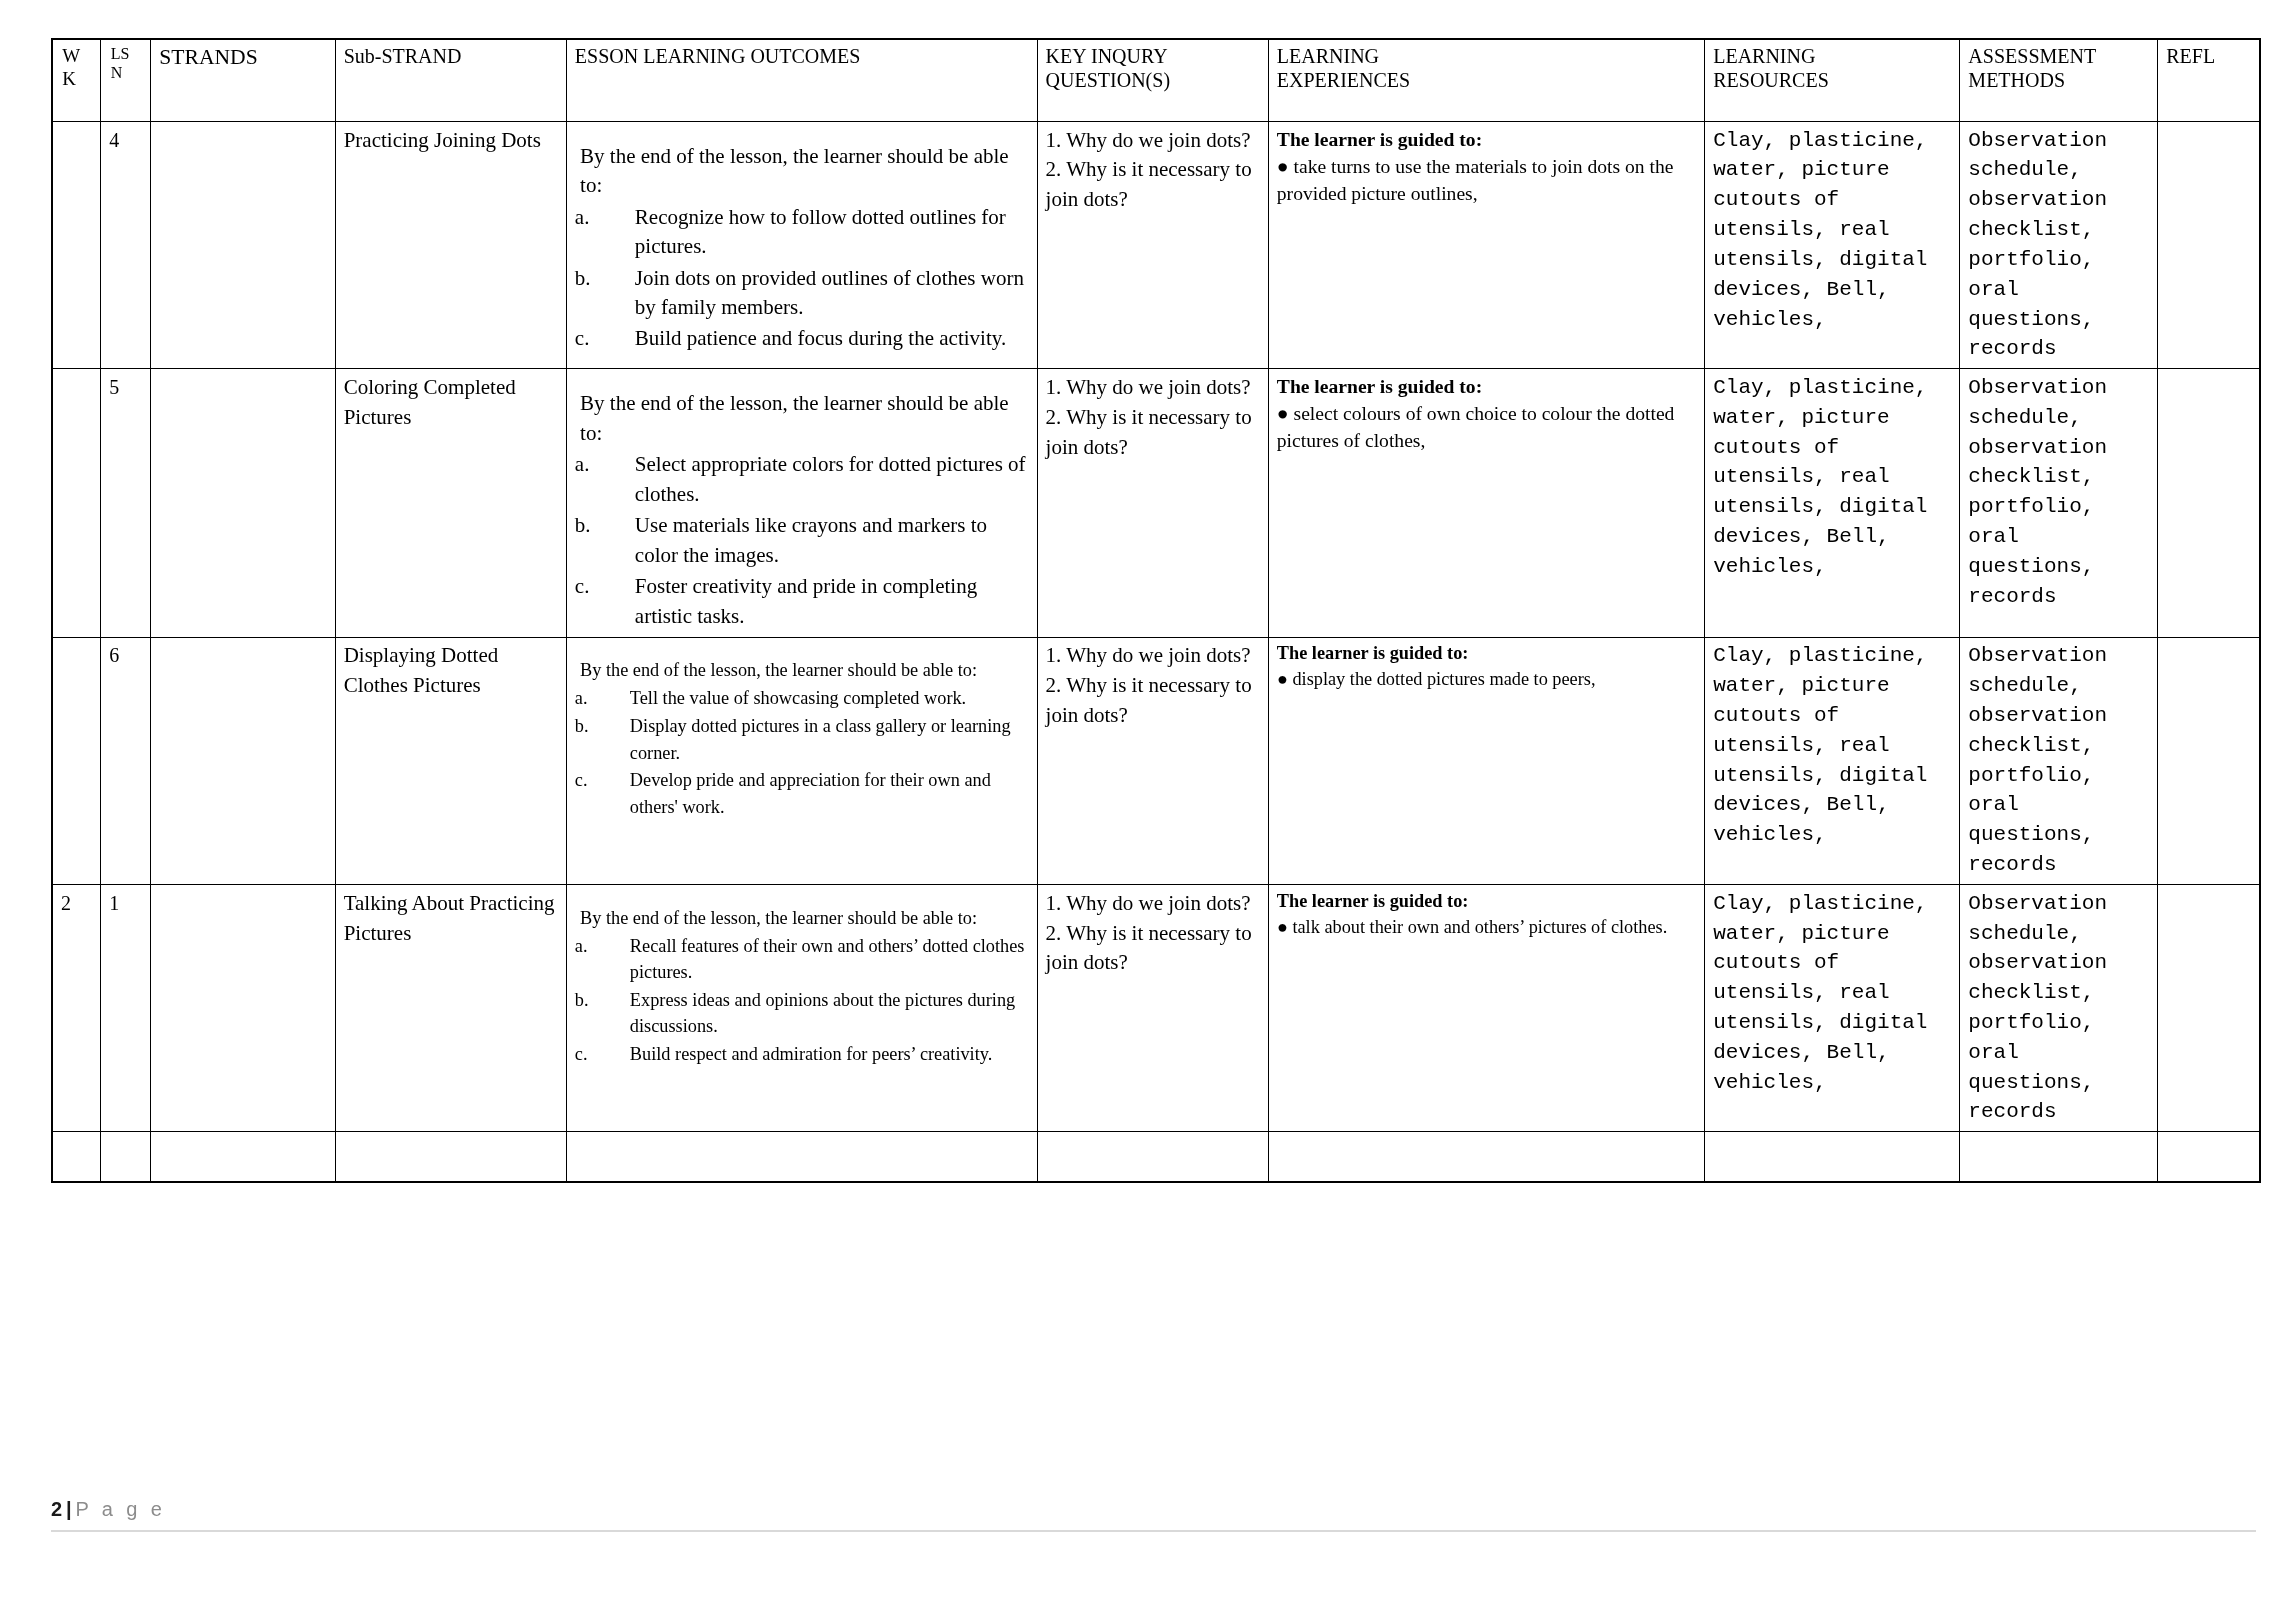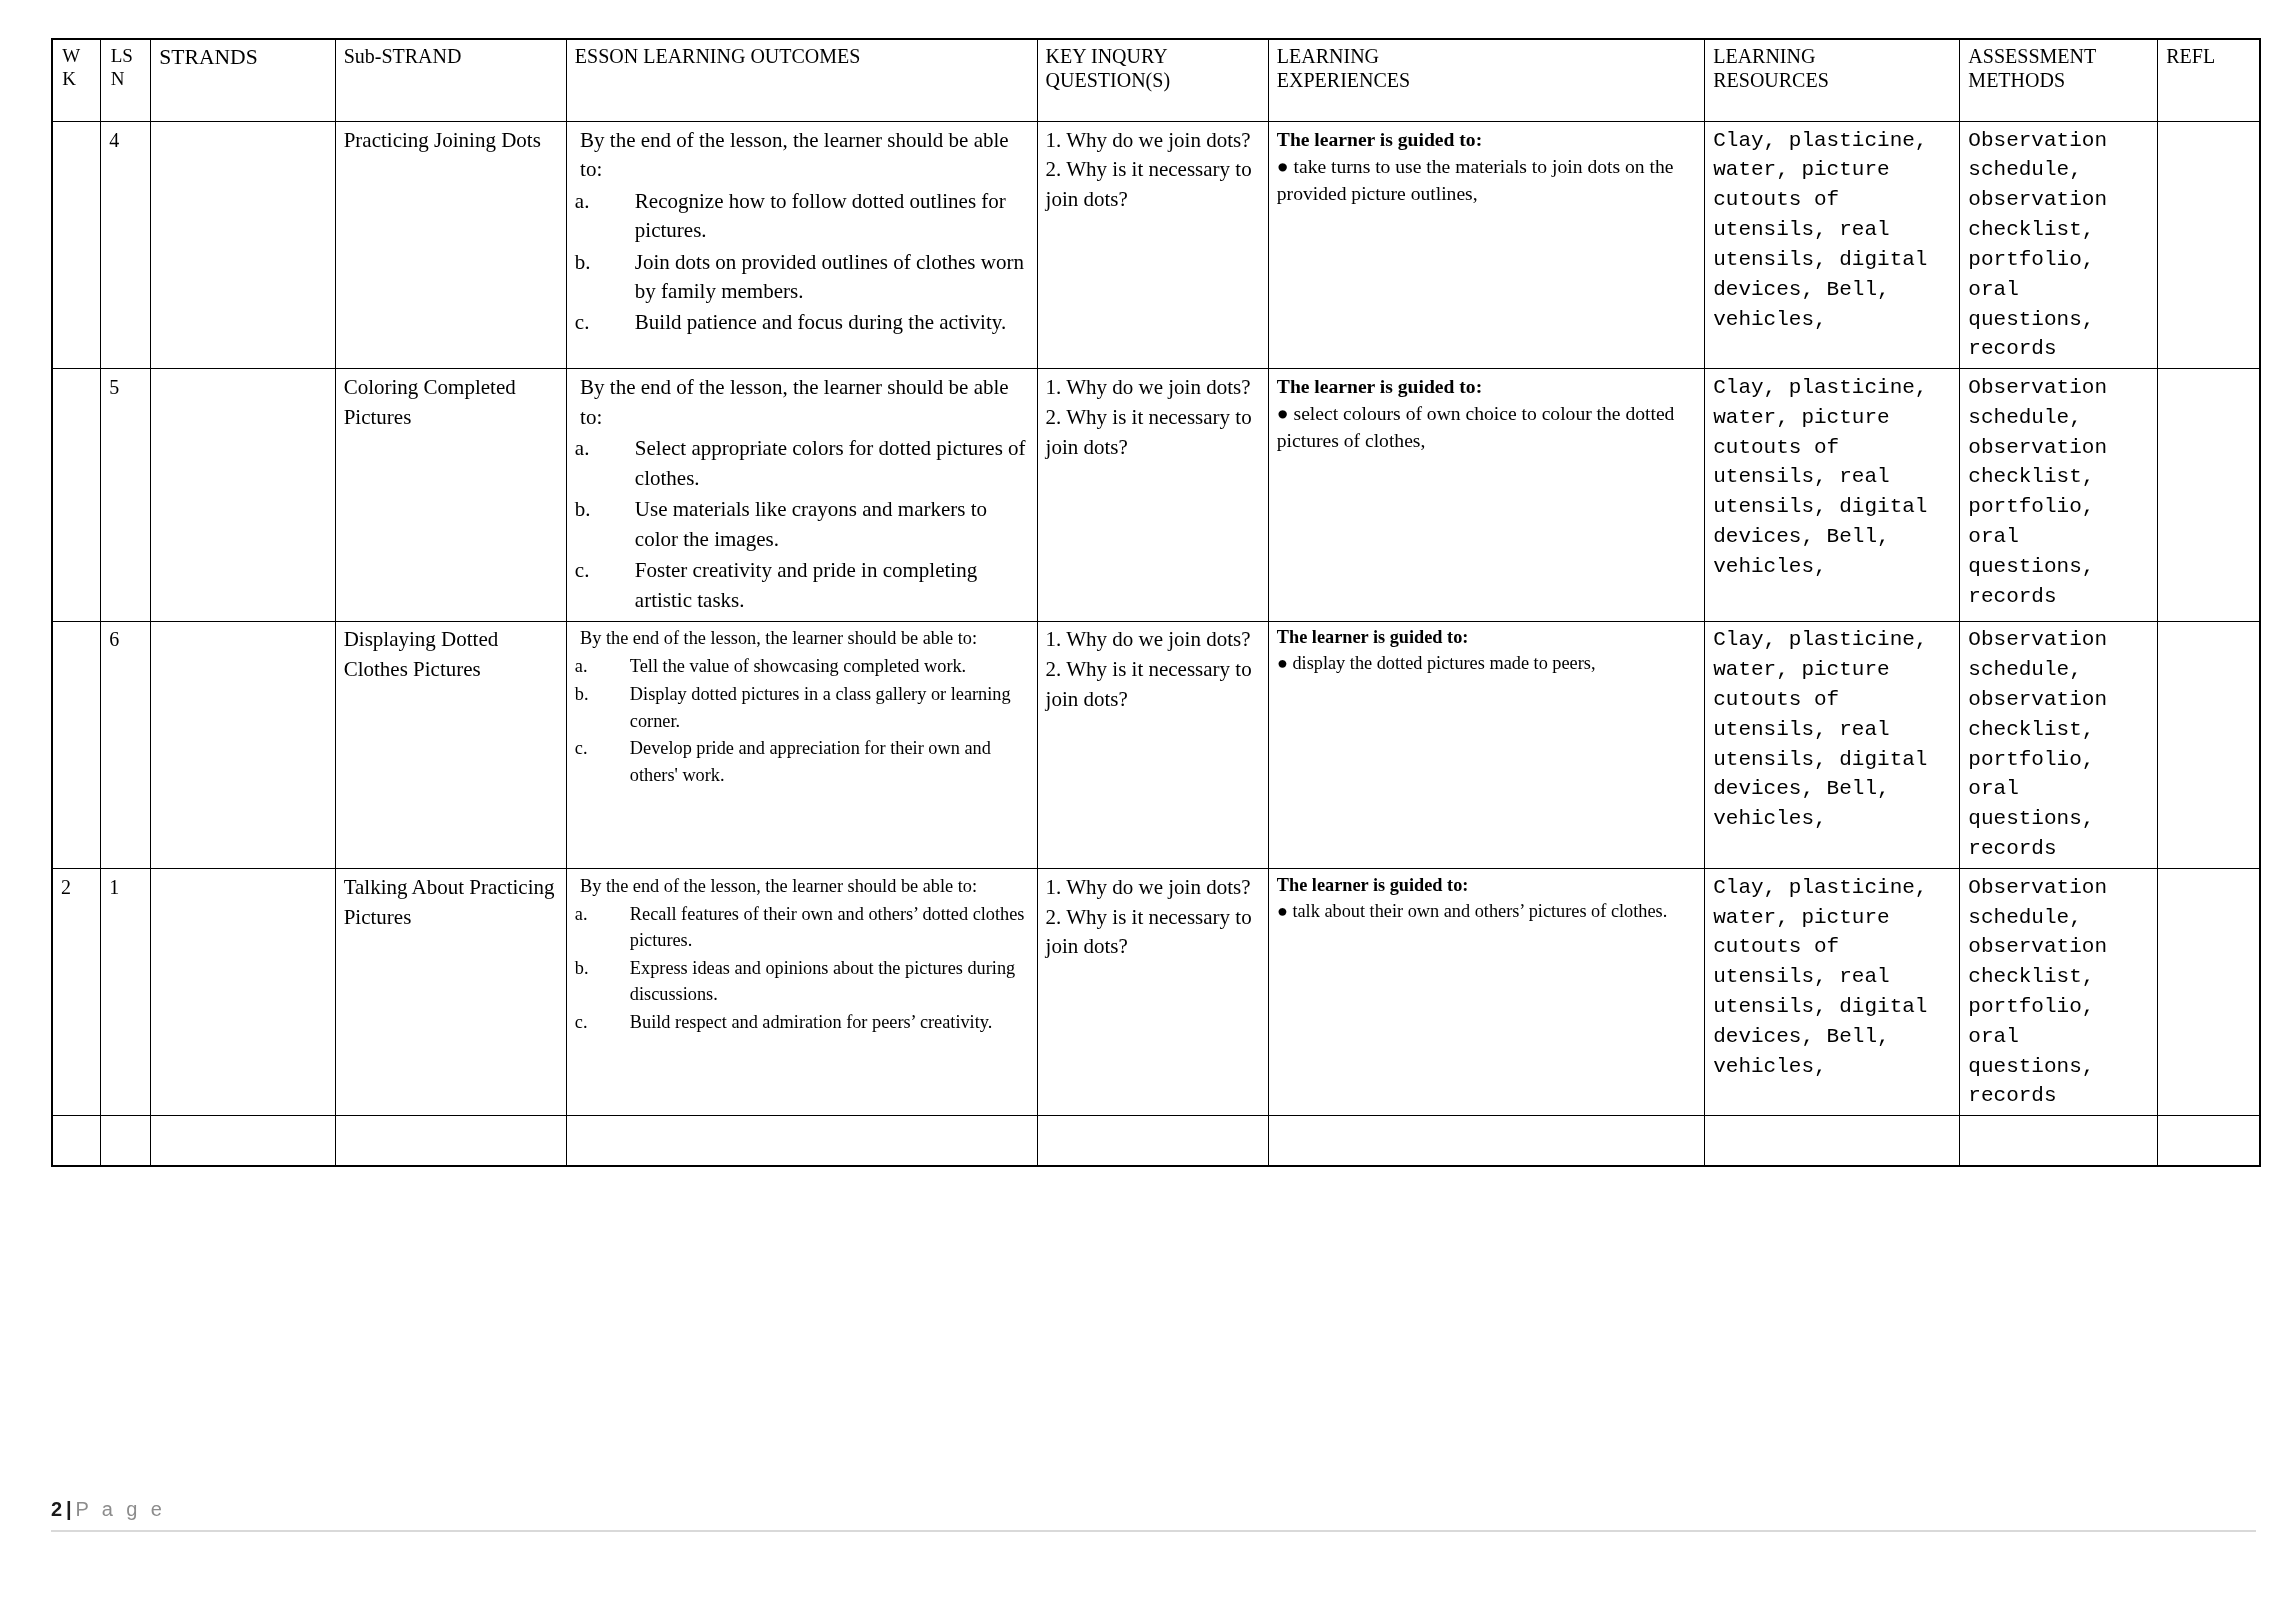--- a/index.html
+++ b/index.html
@@ -63,21 +63,21 @@
     line-height: 1.22;
     height: 73px;
     vertical-align: top;
     padding-top: 6.5px;
   }
   thead td.hd-wk,
   thead td.hd-lsn {
     font-size: 19px;
   }
   thead td.hd-wk { padding-left: 9.2px; }
-  thead td.hd-lsn { font-size: 19px; padding-left: 9.2px; }
+  thead td.hd-lsn { font-size: 16px; padding-left: 9.2px; }
   thead td.hd-strands { font-size: 21.6px; }
   thead td.hd-substrand { font-size: 20px; }
 
   
   tbody td {
     font-size: 21px;
     line-height: 1.42;
   }
   td.cell-wk, td.cell-lsn {
     font-size: 20px;
@@ -88,21 +88,21 @@
   td.cell-res, td.cell-asm { font-size: 21px; line-height: 1.42; font-family: Liberation Mono, monospace; }
   td.cell-kiq { font-size: 21px; line-height: 1.42; }
   td.cell-lex { font-size: 19.6px; line-height: 1.38; }
   td.cell-out { font-size: 21px; line-height: 1.42; }
 
   
   tr.small td.cell-out { font-size: 18.3px; line-height: 1.45; }
   tr.small td.cell-lex { font-size: 18.3px; line-height: 1.42; }
 
   
-  .intro { display: block; padding-left: 5.2px; margin-bottom: 1.3px; }
+  .intro { display: block; padding-left: 5.2px; margin-bottom: 1.3px; margin-top: 16px; }
   ol.outcomes {
     list-style: none;
     margin: 0;
     padding: 0;
   }
   ol.outcomes li {
     display: block;
     position: relative;
     padding-left: 60px;
     margin: 0 0 1.3px 0;

